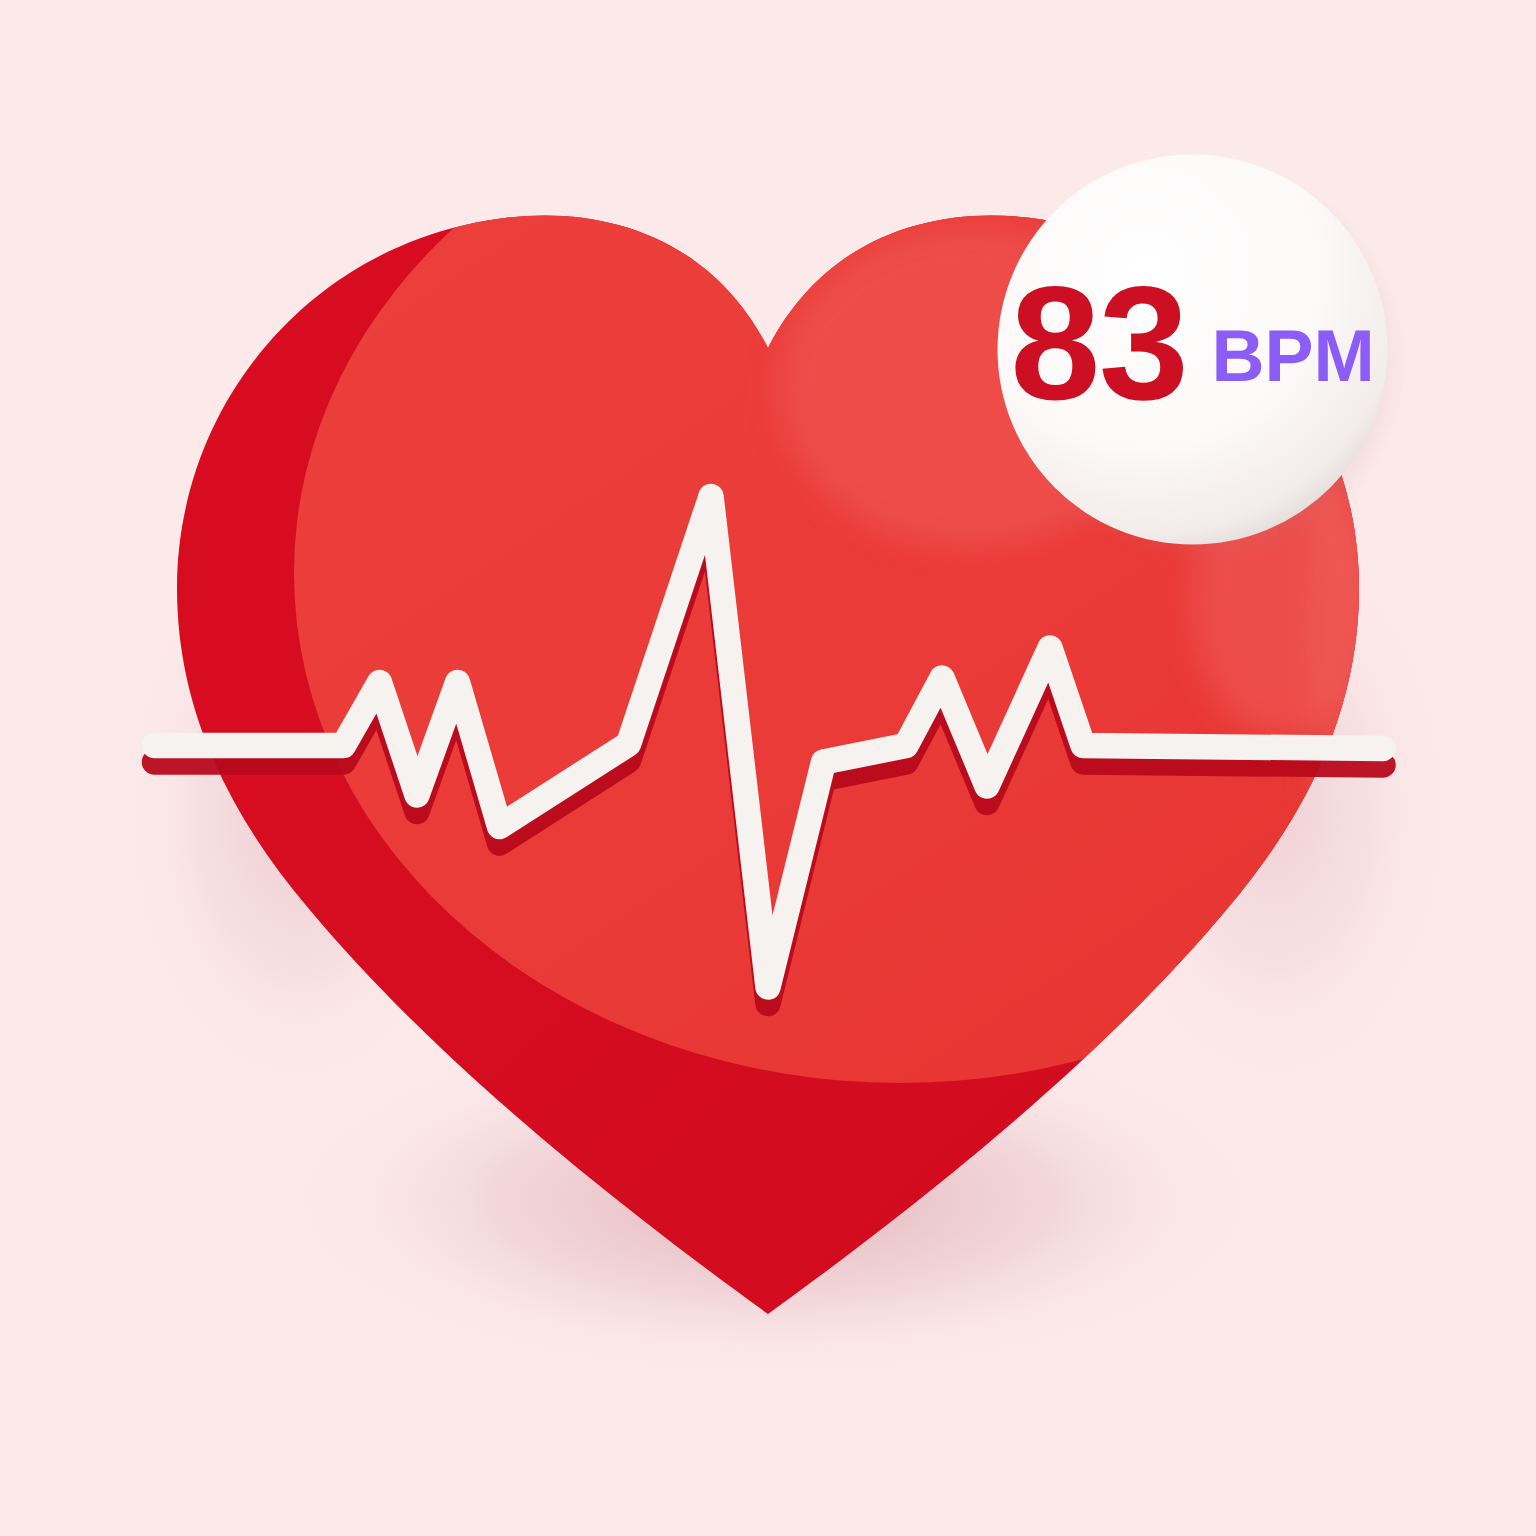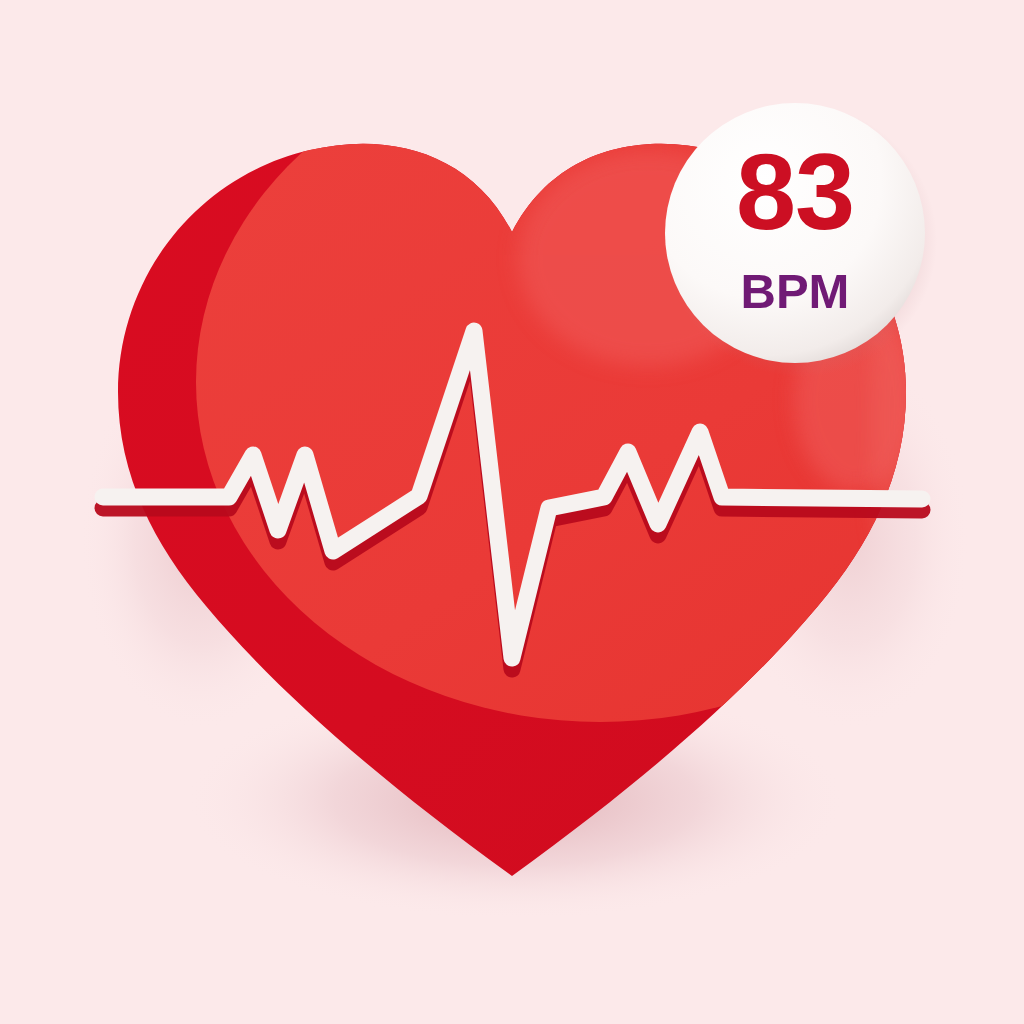--- a/index.html
+++ b/index.html
@@ -26,21 +26,21 @@
     height: 1024px;
     display: block;
   }
   .bpm-badge-text {
     position: absolute;
     left: 666px;
     top: 104px;
     width: 259px;
     height: 259px;
     display: flex;
-    flex-direction: column;
+    flex-direction: row;
     align-items: center;
     justify-content: center;
     pointer-events: none;
     gap: 16px;
   }
   .bpm-value {
     font-family: "Liberation Sans", sans-serif;
     font-weight: bold;
     font-size: 108px;
     line-height: 0.92;
@@ -150,16 +150,16 @@
     </g>
 
     <g>
       <circle cx="801" cy="241" r="136" fill="url(#badgeShadowGrad)"></circle>
       <circle id="badge-circle" cx="795" cy="233" r="130" fill="url(#badgeGrad)"></circle>
     </g>
   </svg>
 
   <div class="bpm-badge-text" style="left: 665px; top: 103px; width: 260px; height: 260px;">
     <div class="bpm-value" style="color: rgb(204, 15, 35);">83</div>
-    <div class="bpm-unit" style="color: #701a75;">BPM</div>
+    <div class="bpm-unit" style="color: #8b5cf6;">BPM</div>
   </div>
 
 </div>
 
 </body></html>

